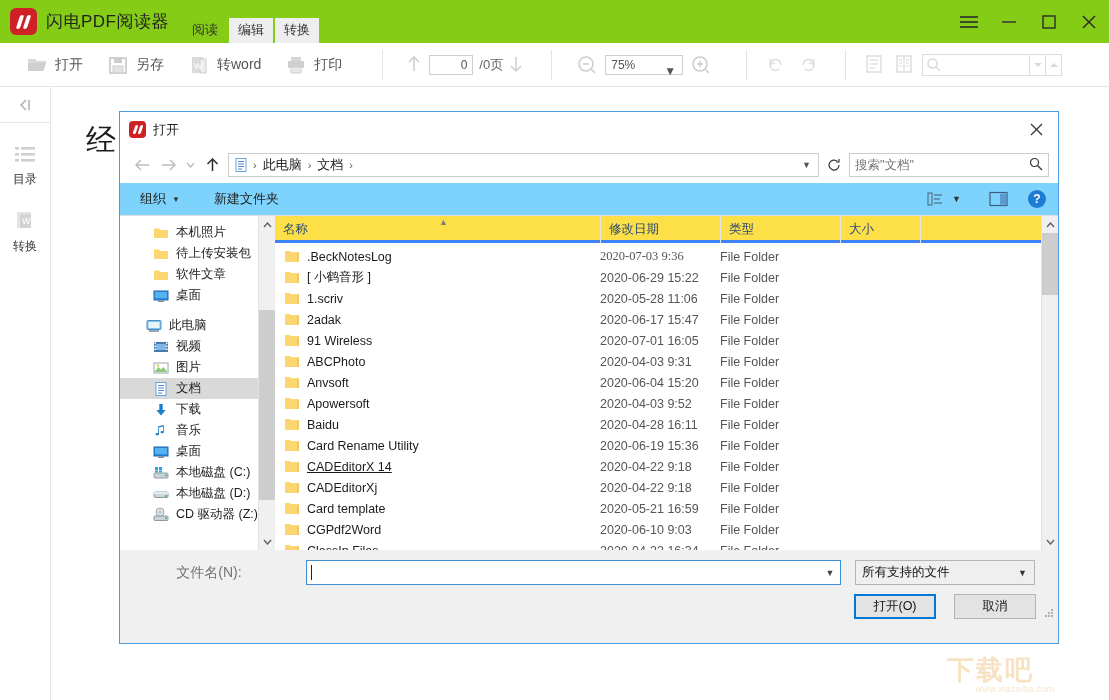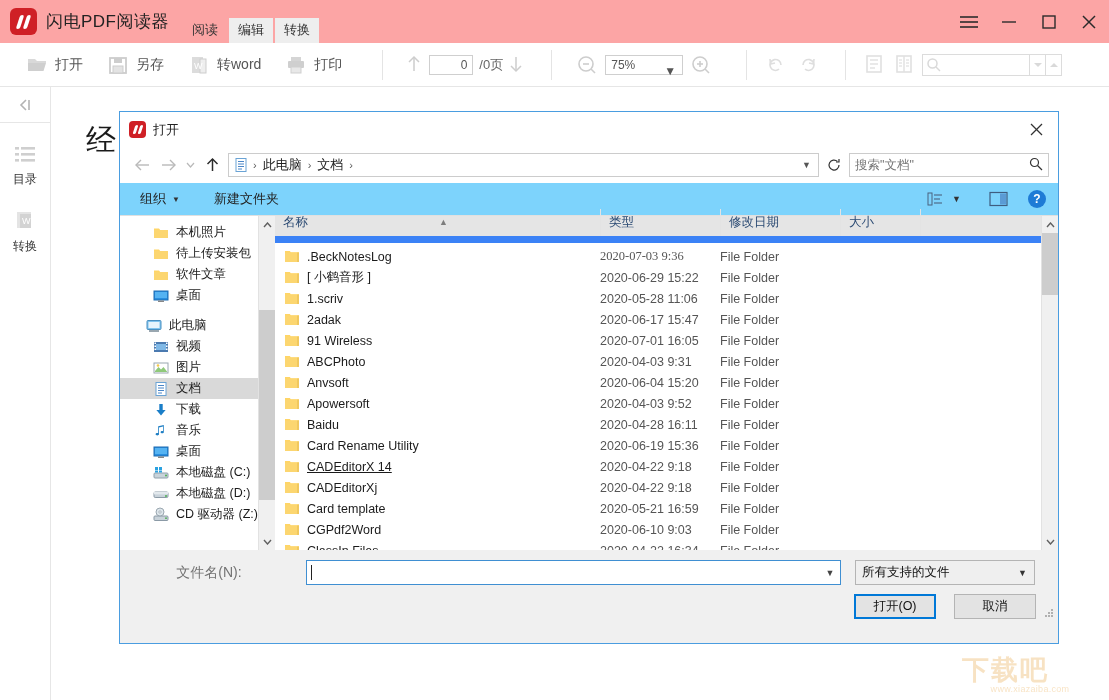--- a/index.html
+++ b/index.html
@@ -10,21 +10,21 @@
     font-size:13px; color:#333; background:#fff;
     overflow:hidden; position:relative;
   }
 
   
   #app { position:absolute; inset:0; background:#ffffff; }
 
   
   .titlebar {
     position:absolute; left:0; top:0; width:1109px; height:43px;
-    background:#fca5a5; display:flex; align-items:center;
+    background:#84cc16; display:flex; align-items:center;
   }
   .app-logo {
     width:27px; height:27px; border-radius:6px; margin-left:10px;
     background:#cf2026; position:relative; flex:none;
   }
   .app-logo::before, .app-logo::after {
     content:""; position:absolute; background:#fff;
     width:4px; height:14px; border-radius:2px;
     transform:skewX(-18deg); top:7px;
   }
@@ -89,21 +89,21 @@
   .rail-item { margin-top:22px; text-align:center; color:#333; }
   .rail-item .rl { font-size:12px; margin-top:3px; display:block; }
 
   
   .canvas {
     position:absolute; left:52px; top:88px; right:0; bottom:0;
     background:#fff; overflow:hidden;
   }
   .doc-char { position:absolute; left:34px; top:32px; font-size:30px; color:#1a1a1a; }
   .watermark {
-    position:absolute; right:5px; bottom:6px; width:148px; height:42px;
+    position:absolute; right:20px; bottom:6px; width:148px; height:42px;
     opacity:.30; pointer-events:none;
   }
   .watermark .wmtext {
     position:absolute; left:0; bottom:0; width:148px; text-align:center;
     font-size:9px; color:#e8a33d; letter-spacing:.3px;
   }
   .wm-cn {
     position:absolute; left:6px; top:0; font-size:27px; color:#e8a33d;
     font-weight:bold; letter-spacing:2px; font-family:"DejaVu Sans",sans-serif;
   }
@@ -192,22 +192,22 @@
   .vsb .arr {
     height:17px; display:flex; align-items:center; justify-content:center;
     color:#606060; font-size:8px;
   }
   .vsb .arr.bot { position:absolute; bottom:0; left:0; right:0; }
   .vsb .thumb { position:absolute; left:0; right:0; background:#cdcdcd; }
 
   
   .listpane { flex:1; background:#fff; display:flex; flex-direction:column; min-width:0; }
   .colhead {
-    height:27px; display:flex; align-items:flex-end; border-bottom:7px solid #3b82f6;
-    position:relative; background:#e5e5e5;
+    height:27px; display:flex; align-items:flex-start; border-bottom:3px solid #3b82f6;
+    position:relative; background:#fde047;
   }
   .colh {
     font-size:12.5px; color:#2b4a73; height:27px; line-height:27px;
     padding-left:8px; border-left:1px solid #e3e3e3; position:relative;
   }
   .colh:first-child { border-left:none; }
   .sort-caret {
     position:absolute; left:164px; top:1px; font-size:9px; color:#7d7d7d;
   }
   .rows { flex:1; overflow:hidden; padding-top:3px; }
@@ -745,22 +745,22 @@
         <div class="arr bot">
           <svg width="9" height="6" viewBox="0 0 9 6">
               <polyline points="1,1 4.5,5 8,1" fill="none" stroke="#606060" stroke-width="1.4"></polyline>
             </svg>
         </div>
       </div>
 
       <div class="listpane">
         <div class="colhead" id="col-head">
           <div class="colh" style="width: 325px;">名称</div>
+            <div class="colh" style="width: 120px;">修改日期</div>
             <div class="colh" style="width: 120px;">类型</div>
-            <div class="colh" style="width: 120px;">修改日期</div>
             <div class="colh" style="width: 80px;">大小</div>
             <div class="colh" style="width: 60px;"></div>
             <div class="sort-caret">▲</div>
         </div>
         <div class="rows" id="file-rows">
             <div class="frow">
               <div class="fname" style="width: 325px;">
                 <span class="folder-ic"><svg width="14" height="13" viewBox="0 0 14 13">
                     <path d="M0 1h4.8l1 1.3H14V12H0z" fill="#ffd566"></path>
                     <path d="M0 2.6h14V12H0z" fill="#fcd670"></path>

